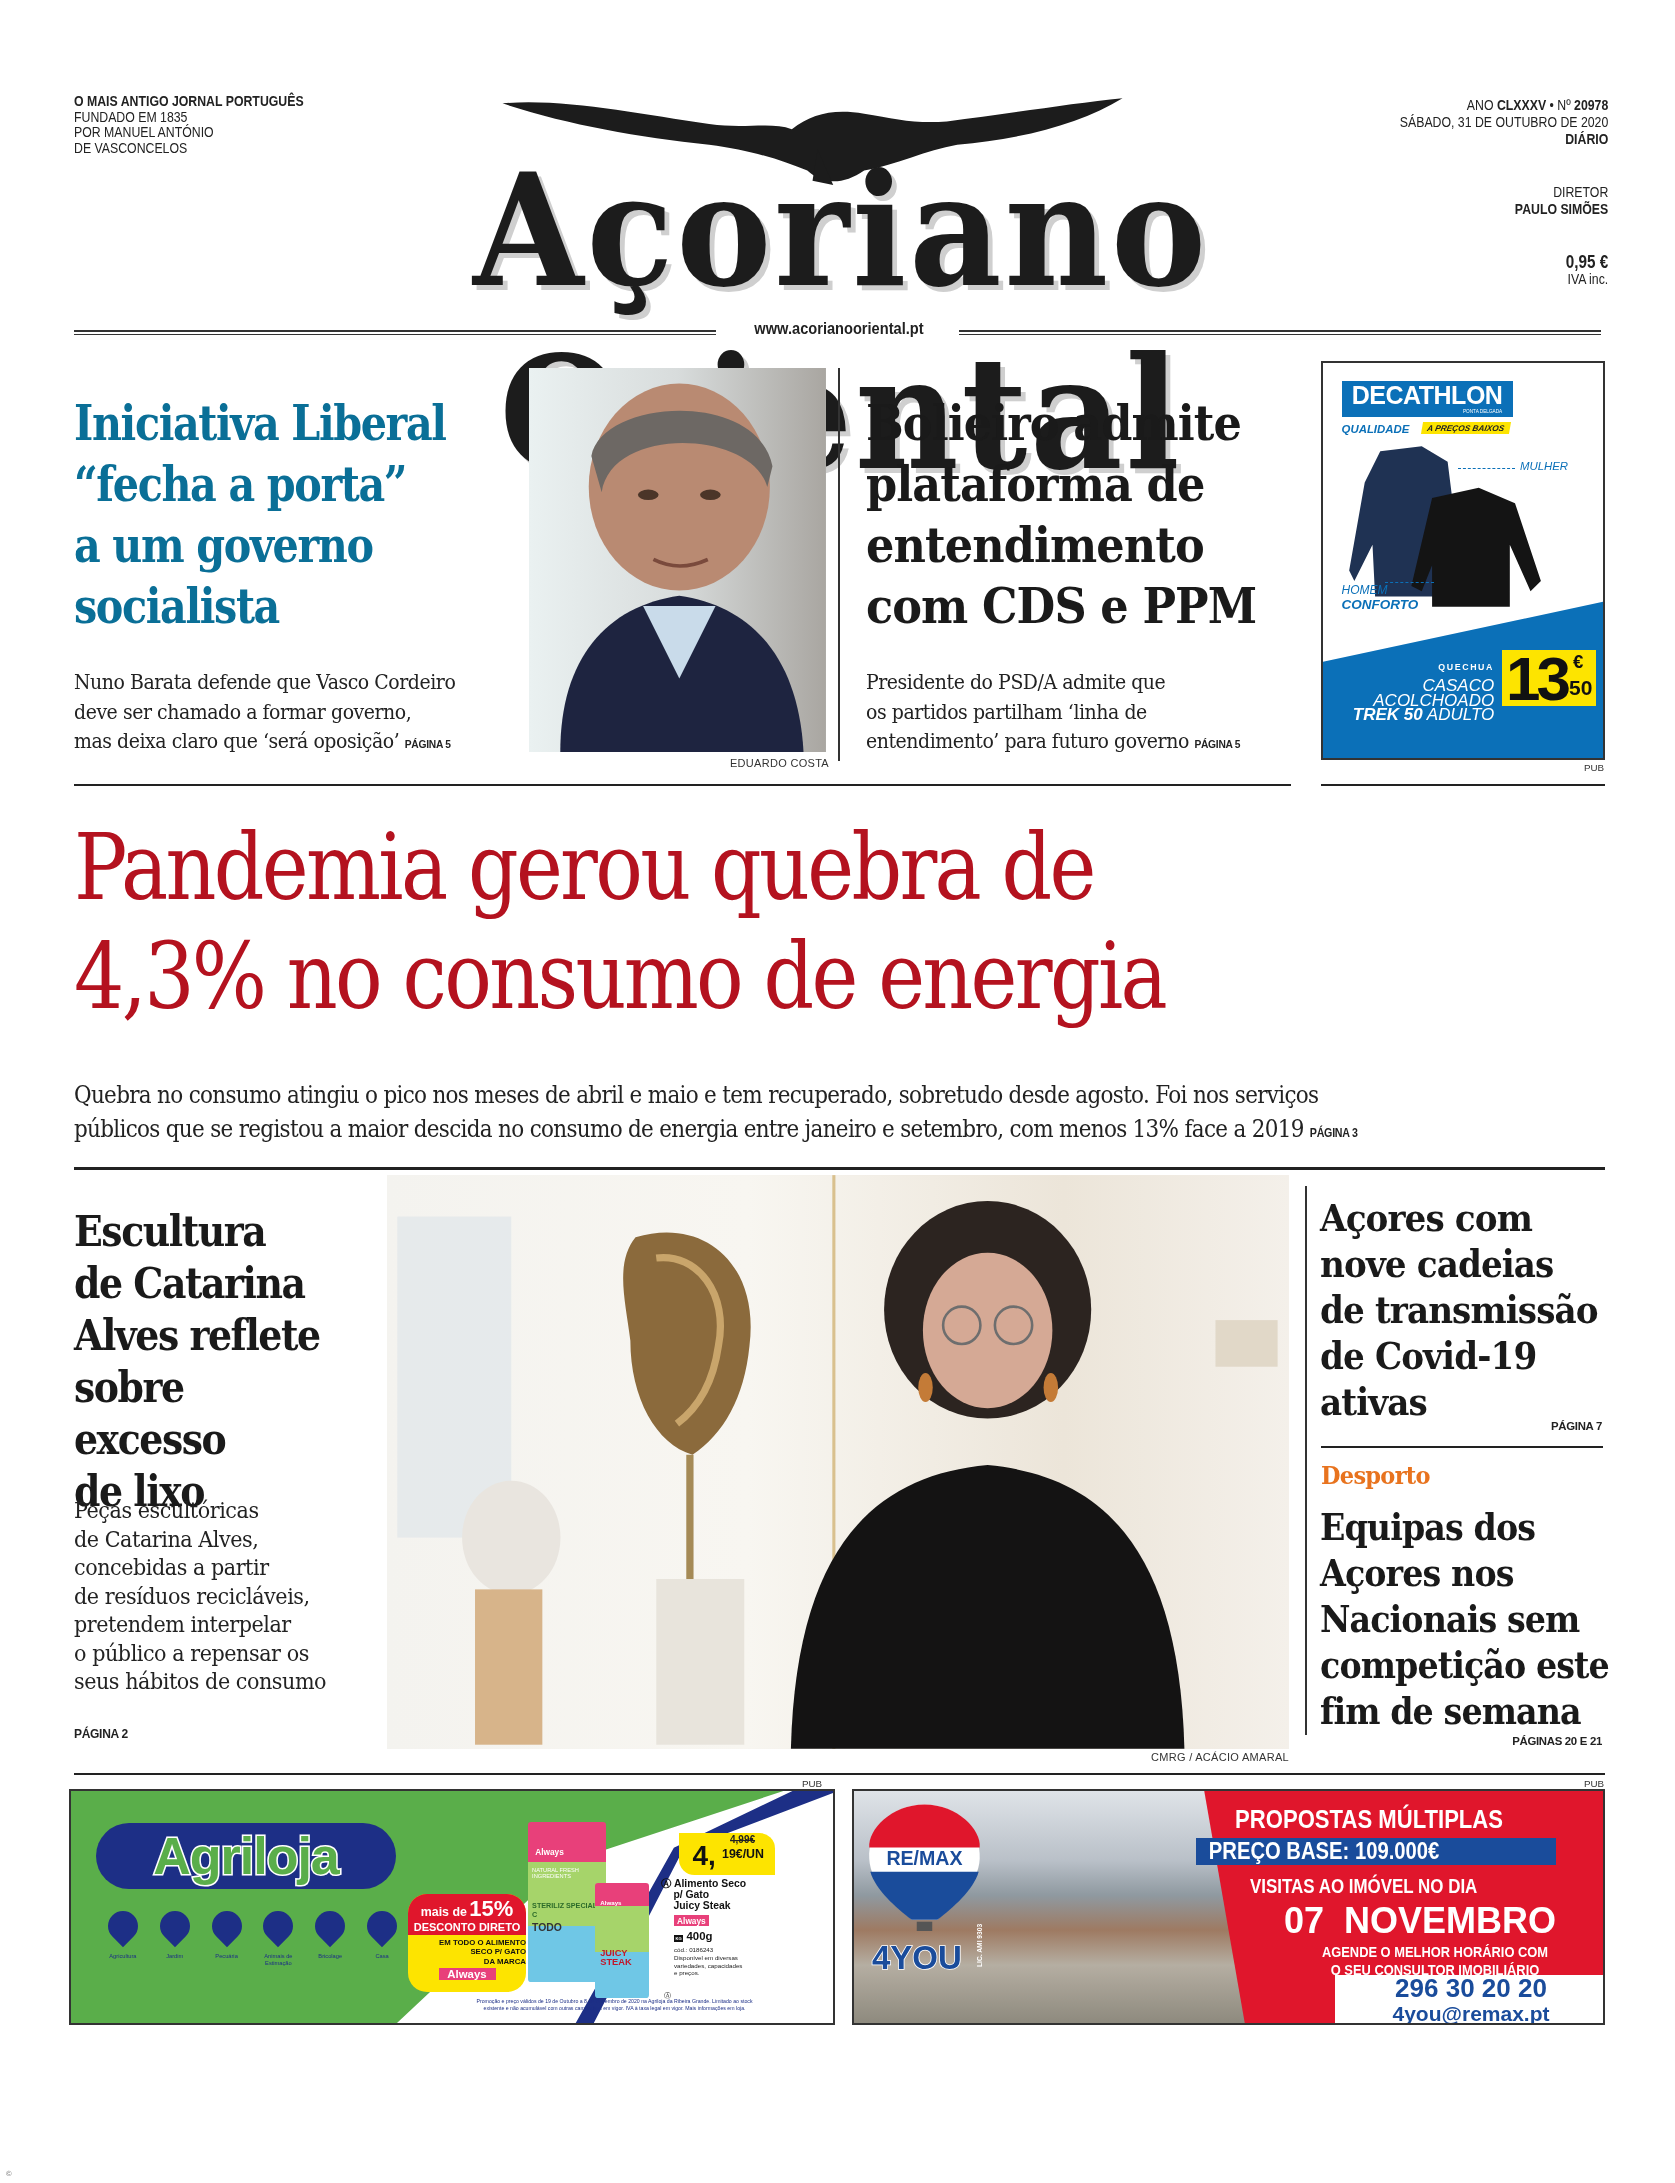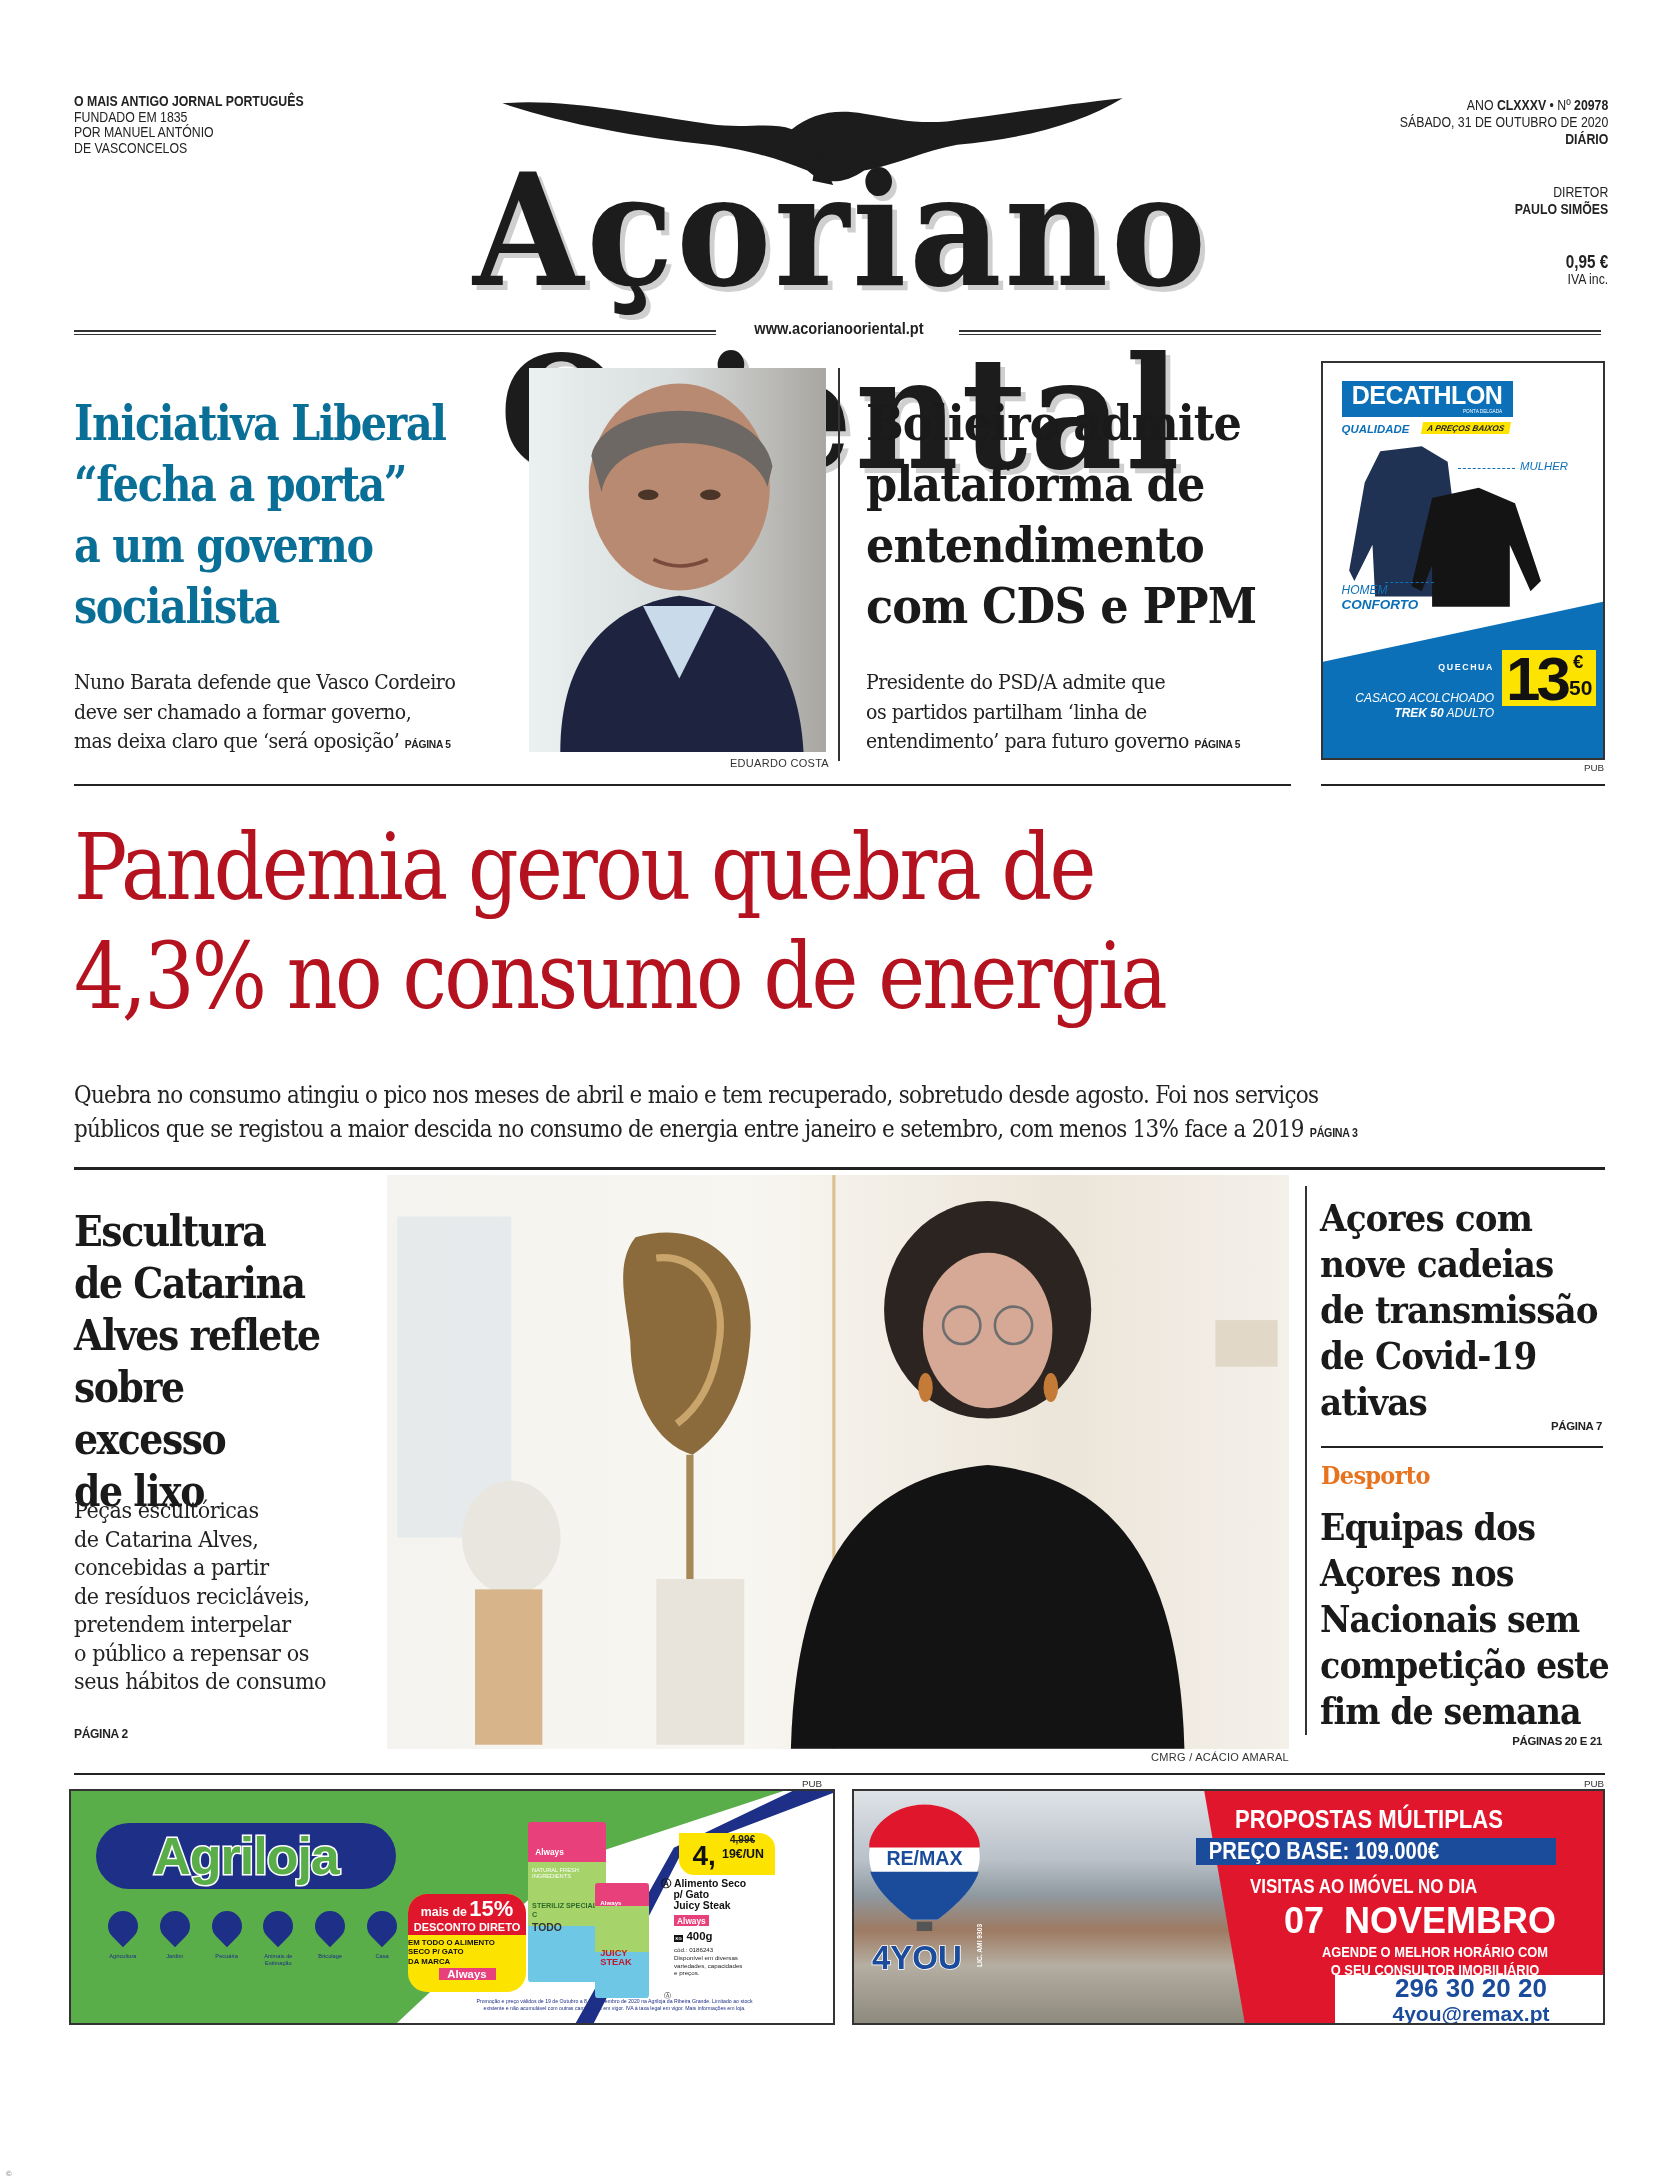--- a/index.html
+++ b/index.html
@@ -143,21 +143,21 @@
     <path d="M170,110 L260,90 L330,120 L380,270 L360,290 L320,200 L320,320 L170,320 L170,240 L150,290 L130,280 Z" fill="#141414"></path>
   </svg>
   <div class="abs" style="left:135px; top:105px; width:57px; border-top:1px dashed #0b70b8;"></div>
   <div class="abs cond" style="left:197px; top:97px; font-style:italic; font-size:11.4px; color:#0b70b8;">MULHER</div>
   <div class="abs cond" style="left:18.6px; top:220px; font-style:italic; font-size:12px; color:#0b70b8;">HOMEM</div>
   <div class="abs" style="left:62px; top:219px; width:49px; border-top:1px dashed #0b70b8;"></div>
   <div class="abs cond" style="left:18.6px; top:234px; font-style:italic; font-weight:bold; font-size:13.5px; color:#0b70b8;">CONFORTO</div>
 
   <div class="abs" style="left:0; top:238px; width:284px; height:160px; background:#0b70b8; clip-path:polygon(0 38%, 100% 0, 100% 100%, 0 100%);"></div>
   <div class="abs cond" style="left:57px; top:299px; width:114px; text-align:right; font-weight:bold; font-size:8.8px; letter-spacing:1.6px; color:#fff;">QUECHUA</div>
-  <div class="abs cond" style="left:5.2px; top:316px; width:166px; text-align:right; font-style:italic; font-size:12px; line-height:14.5px; color:#fff;margin-top:12px;">
+  <div class="abs cond" style="left:5.2px; top:316px; width:166px; text-align:right; font-style:italic; font-size:17px; line-height:14.5px; color:#fff;">
     <div>CASACO ACOLCHOADO</div>
     <div><b>TREK 50</b> <span>ADULTO</span></div>
   </div>
   <div class="abs" style="left:179px; top:287px; width:94px; height:56px; background:#fde400;">
     <span class="abs cond" style="left:4.1px; top:-7.2px; font-weight:bold; font-size:62px; letter-spacing:-4.1px; color:#111;">13</span>
     <span class="abs cond" style="left:71px; top:1px; font-weight:bold; font-size:18.6px; color:#111;">€</span>
     <span class="abs cond" style="left:67px; top:26px; font-weight:bold; font-size:21px; color:#111;">50</span>
   </div>
 </div>
 <div class="abs pub" style="left:1584px; top:762px;">PUB</div>
@@ -293,21 +293,21 @@
       <div class="cond" style="font-size:5.7px; color:#1d2f86; margin-top:12.4px;">Casa</div>
     </div>
   </div>
 
   <div class="abs" style="left:337px; top:103px; width:118px; height:98px; border-radius:19px; overflow:hidden; background:#fde400;">
     <div style="background:#e0162c; height:41px; padding-top:2.1px; text-align:center; color:#fff;" class="cond">
       <span style="font-weight:bold; font-size:12.4px;">mais de</span>
       <span style="font-weight:bold; font-size:22px;">15%</span>
       <div style="font-weight:bold; font-size:11px; line-height:10.4px;">DESCONTO DIRETO</div>
     </div>
-    <div class="cond" style="text-align:left; font-weight:bold; font-size:7.8px; line-height:9.3px; color:#111; padding-top:3.1px;">
+    <div class="cond" style="text-align:right; font-weight:bold; font-size:7.8px; line-height:9.3px; color:#111; padding-top:3.1px;">
       <div>EM TODO O ALIMENTO</div>
       <div>SECO P/ GATO</div>
       <div>DA MARCA</div>
     </div>
     <div class="cond" style="margin:1.6px auto 0; width:57px; background:#e8407a; color:#fff; text-align:center; font-weight:bold; font-size:11.4px; line-height:12.4px;">Always</div>
   </div>
 
   <div class="abs" style="left:457px; top:31px; width:78px; height:160px; background:linear-gradient(#e8407a 0 25%, #a6d46a 25% 65%, #6fc7e6 65%); border-radius:3.1px;">
     <div class="cond" style="color:#fff; font-weight:bold; font-size:8.3px; padding:25px 0 0 7.2px;">Always</div>
     <div class="cond" style="color:#fff; font-size:5.7px; padding:10.4px 4.1px;">NATURAL FRESH INGREDIENTS</div>

